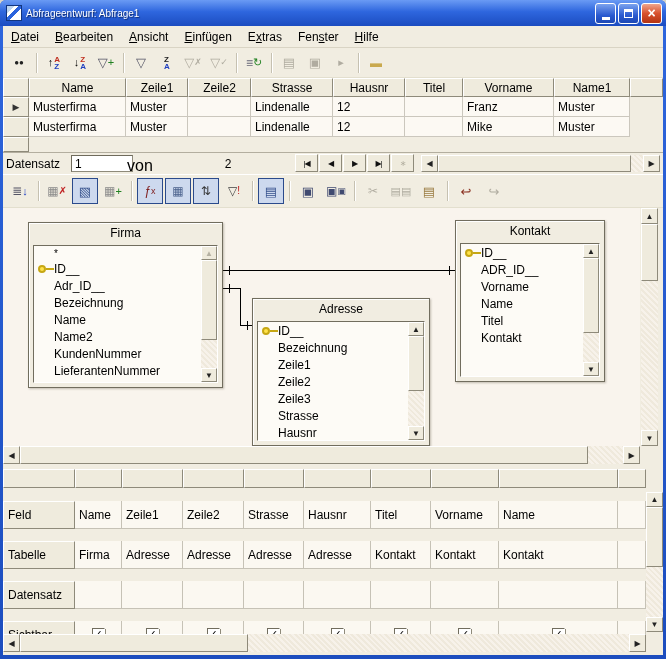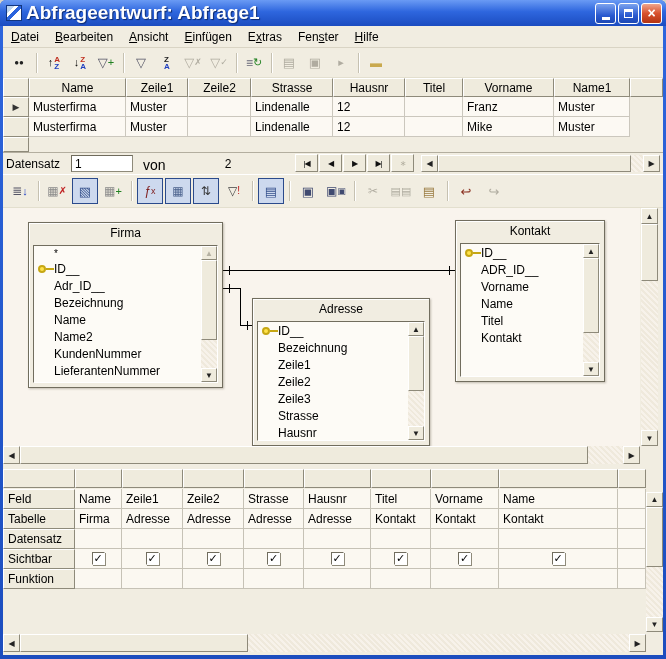--- a/index.html
+++ b/index.html
@@ -5,21 +5,21 @@
   html,body{margin:0;padding:0;background:#d8d4c8;font-family:"Liberation Sans",sans-serif;}
   *{box-sizing:border-box;}
   .window{position:relative;width:666px;height:659px;background:linear-gradient(180deg,#2e66de,#1c4dbe);
     border-radius:6px 6px 0 0;overflow:hidden;}
   
   .titlebar{position:absolute;top:0;left:0;right:0;height:26px;display:flex;align-items:center;
     padding:0 4px;color:#fff;background:linear-gradient(180deg,#6a9bf4 0%,#2e66de 45%,#1b4cc0 100%);}
   .app-icon{width:16px;height:16px;margin:0 4px 0 2px;border:1px solid #12357e;background:
     linear-gradient(135deg,#bcd4f0 0%,#bcd4f0 26%,rgba(0,0,0,0) 26%),
     linear-gradient(135deg,rgba(0,0,0,0) 42%,#2a63dd 42%,#2a63dd 60%,rgba(0,0,0,0) 60%),#fff;}
-  .title-text{flex:1;font-size:19px;font-weight:bold;text-shadow:1px 1px 1px #0d2a6e;white-space:nowrap;}
+  .title-text{flex:1;font-size:10px;font-weight:normal;text-shadow:1px 1px 1px #0d2a6e;white-space:nowrap;}
   .winbtn{width:21px;height:21px;margin-left:2px;border-radius:3px;border:1px solid #fff;
     display:flex;align-items:center;justify-content:center;flex:none;}
   .winbtn.min,.winbtn.max{background:linear-gradient(180deg,#7ba2ee,#2a5ad0 60%,#1d48b4);}
   .winbtn.close{background:linear-gradient(180deg,#f0a58c,#d8512e 50%,#b33413);}
   .glyph-min{display:block;width:8px;height:3px;background:#fff;margin-top:10px;}
   .glyph-max{display:block;width:9px;height:9px;border:1px solid #fff;border-top-width:3px;}
   .glyph-close{color:#fff;font-size:14px;font-weight:bold;line-height:1;}
   
   .client{position:absolute;top:26px;left:3px;width:660px;height:629px;background:#f1ede1;overflow:hidden;}
   .menubar{position:absolute;top:0;left:0;right:0;height:22px;display:flex;align-items:center;
@@ -46,21 +46,21 @@
   .rg-selcol{width:26px;flex:none;}
   .rg-sel{height:20px;display:flex;align-items:center;justify-content:center;font-size:9px;color:#333;flex:none;}
   .rg-d{height:20px;background:#fcf9f3;border-right:1px solid #cbc7bd;border-bottom:1px solid #cbc7bd;
     font-size:12px;padding:0 4px;display:flex;align-items:center;white-space:nowrap;overflow:hidden;flex:none;}
   
   #recnav{position:absolute;top:126px;left:0;width:660px;height:22px;background:#f1ede1;border-top:1px solid #b3ae9f;}
   #recnav>*{position:absolute;}
   .rn-label{left:3px;top:4px;font-size:12px;}
   .rn-input{left:68px;top:2px;width:62px;height:17px;background:#fff;border:1px solid #8e8a7a;
     border-top-color:#6f6b5c;border-left-color:#6f6b5c;font-size:12px;padding:0 3px;font-family:inherit;}
-  .rn-von{left:140px;top:4px;font-size:14px;}
+  .rn-von{left:124px;top:4px;font-size:16px;}
   .rn-count{left:200px;top:4px;width:50px;text-align:center;font-size:12px;}
   .rn-buttons{left:292px;top:1px;display:flex;gap:1px;}
   .rn-btn{width:23px;height:18px;display:flex;align-items:center;justify-content:center;
     font-size:8px;letter-spacing:-1px;color:#111;flex:none;}
   .rn-btn.dis{color:#b2ae9f;}
   .rn-scroll{left:418px;top:2px;width:239px;height:17px;}
   
   .sb{position:absolute;background:repeating-linear-gradient(45deg,#f7f2ea 0 2px,#efe9dc 2px 4px);}
   .sb-btn{position:absolute;background:#efebdd;border:1px solid;border-color:#fff #8e8a7a #8e8a7a #fff;
     display:flex;align-items:center;justify-content:center;font-size:8px;color:#222;}
@@ -83,21 +83,21 @@
     border-radius:50%;background:#ffe24a;}
   .key-icon::after{content:"";position:absolute;left:6px;top:1px;width:8px;height:2px;background:#c6a714;}
   .dtable-scroll{position:absolute;right:0;top:0;bottom:0;width:16px;
     background:repeating-linear-gradient(45deg,#f7f2ea 0 2px,#efe9dc 2px 4px);}
   .jl{position:absolute;background:#000;}
   
   #qgrid{position:absolute;top:438px;left:0;width:660px;height:191px;background:#f1ede1;}
   #qg-table{position:absolute;top:3px;left:0;}
   .qg-hrow{display:flex;height:22px;align-items:flex-start;}
   .qg-hcell{height:19px;margin-top:2px;flex:none;}
-  .qg-row{display:flex;height:20px;}
+  .qg-row{display:flex;height:28px;margin-top:12px;}
   .qg-label{width:72px;font-size:12px;display:flex;align-items:center;padding-left:4px;flex:none;}
   .qg-cell{background:#fbf8f1;border-right:1px solid #c6c2b6;border-bottom:1px solid #c6c2b6;
     font-size:12px;padding:0 4px;display:flex;align-items:center;white-space:nowrap;overflow:hidden;flex:none;}
   .qg-cell.center{justify-content:center;padding:0;}
   .cbox{width:13px;height:13px;background:#fff;border:1px solid;border-color:#716d5e #fff #fff #716d5e;
     box-shadow:1px 1px 0 #8e8a7a;display:flex;align-items:center;justify-content:center;
     font-size:11px;line-height:11px;color:#000;}
   #qg-vscroll{left:643px;top:28px;width:17px;height:140px;}
   #qg-hscroll{left:0;top:170px;width:643px;height:18px;}
 </style>

